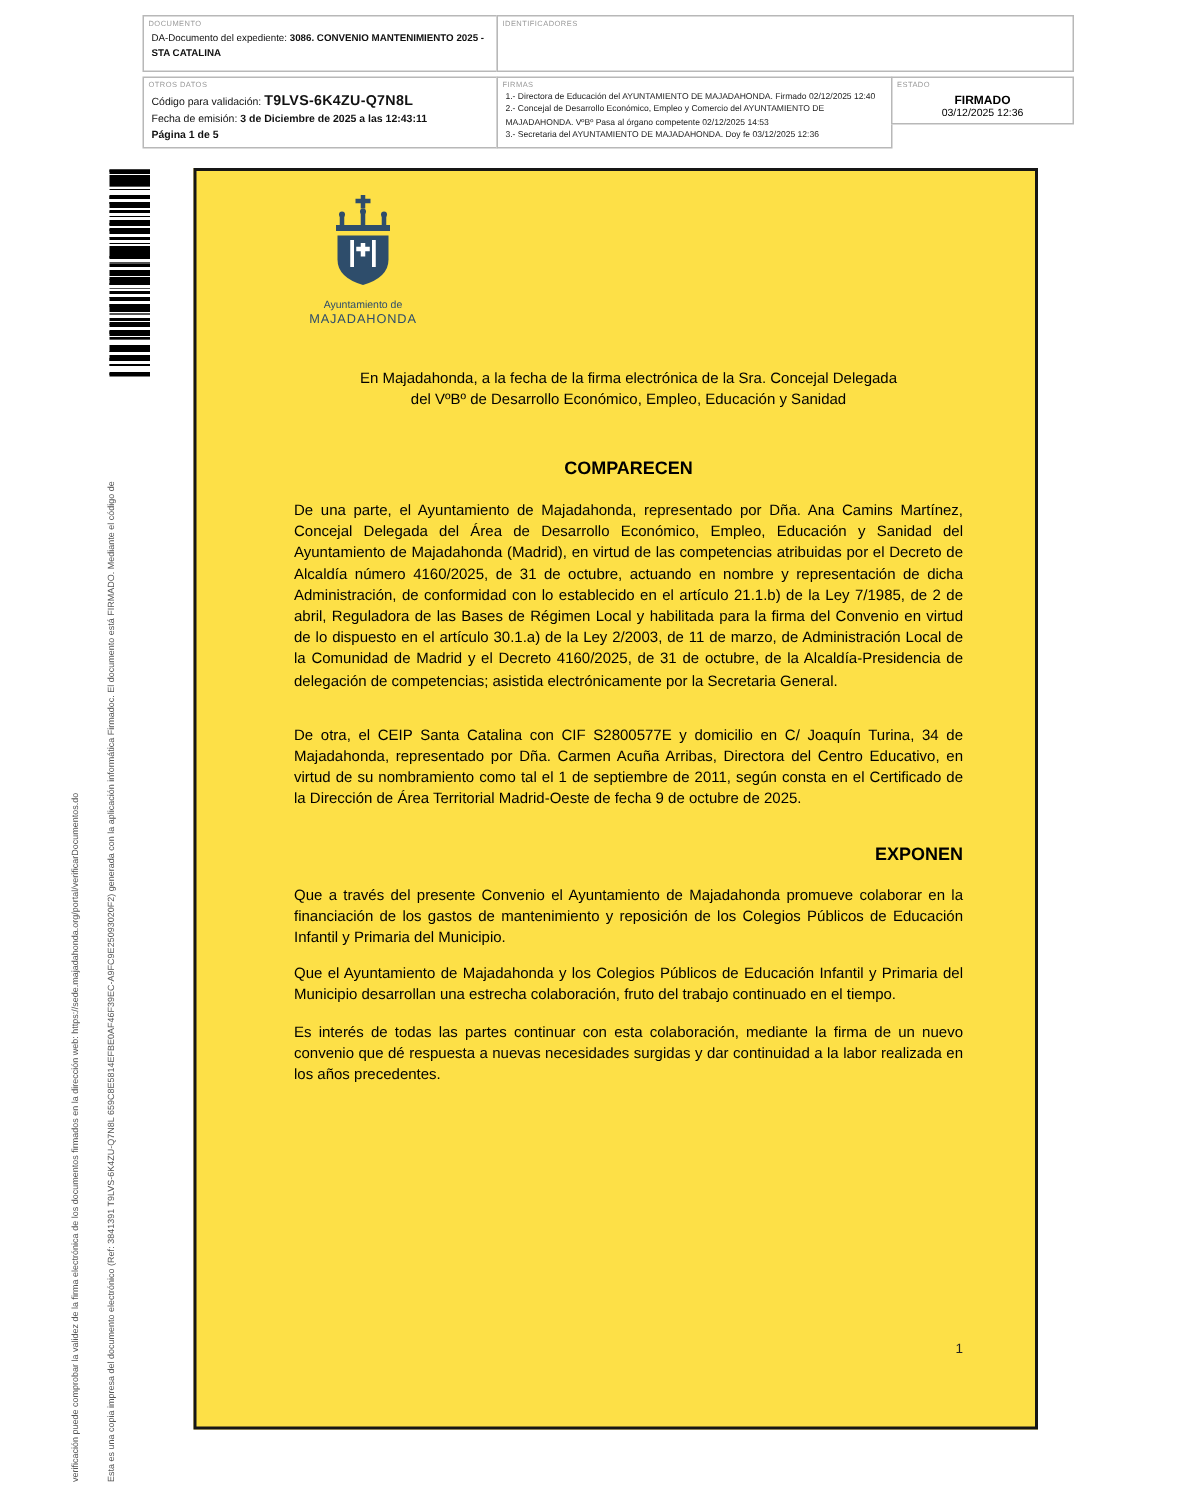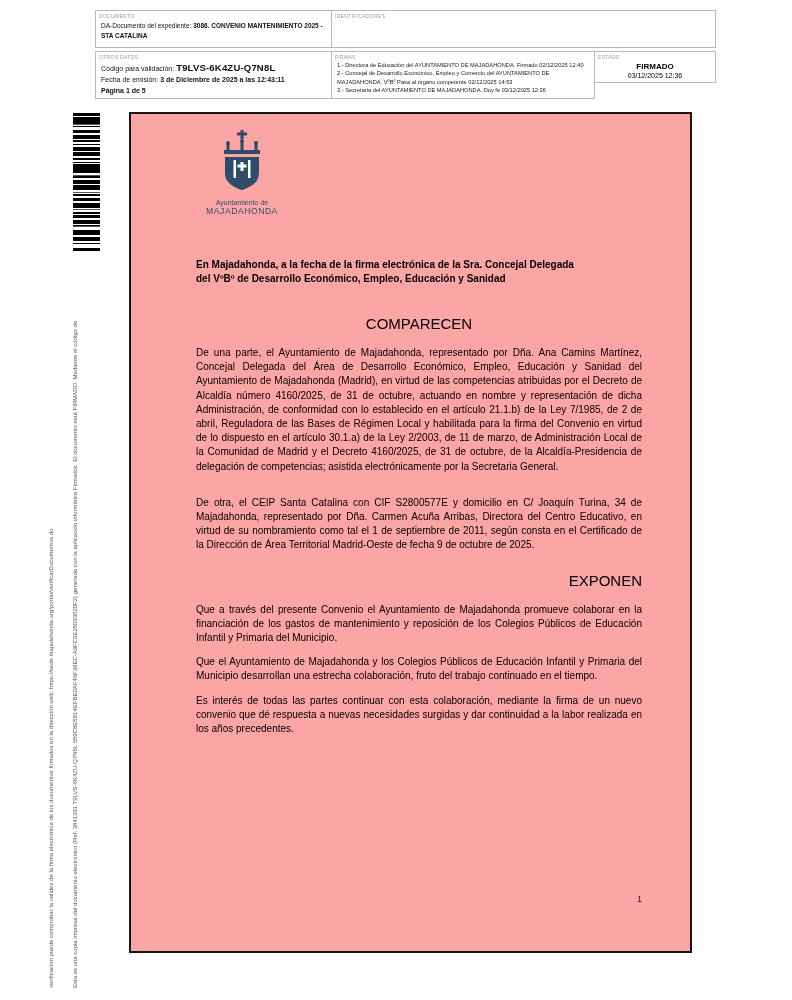--- a/index.html
+++ b/index.html
@@ -33,30 +33,30 @@
   .vtext {
     position:absolute; white-space:nowrap; font-size:6px; color:#555;
     transform-origin:0 0; transform:rotate(-90deg);
   }
   .vtext-1 { left:72px; top:988px; }
   .vtext-2 { left:48px; top:988px; }
 
   
   .page {
     position:absolute; left:129px; top:112px; width:563px; height:841px;
-    border:2px solid #161616; background:#fca5a5; box-sizing:border-box;
+    border:2px solid #161616; background:#fde047; box-sizing:border-box;
   }
   .logo-block { position:absolute; left:64px; top:16px; width:94px; text-align:center; color:#2e4d6b; }
   .logo-line1 { font-size:7px; margin-top:3px; }
   .logo-line2 { font-size:8.5px; letter-spacing:.6px; }
 
   .content { position:absolute; left:65px; top:132px; width:446px; }
   .title { font-weight:bold; font-size:10px; line-height:13.5px; text-align:justify; margin:0 0 20px; }
-  .centered-p { font-size:10px; line-height:14px; margin:12px 0 32px;font-weight:bold; }
-  .heading { text-align:center; font-weight:normal; font-size:15px; line-height:12px; margin:0 0 16px; }
+  .centered-p { text-align:center; font-size:10px; line-height:14px; margin:0 0 32px; }
+  .heading { text-align:center; font-weight:bold; font-size:12px; line-height:12px; margin:0 0 16px; }
   .heading-exponen { margin:10px 0 16px;text-align:right; }
   .body-p { font-size:10px; line-height:14.2px; text-align:justify; margin:0; }
   .gap-lg { margin-bottom:22px; }
   .gap-sm { margin-bottom:10px; }
   .page-number { position:absolute; left:65px; top:780px; width:446px; text-align:right; font-size:9px; color:#222; }
 </style>
 </head>
 <body>
 
 <div class="screen">

